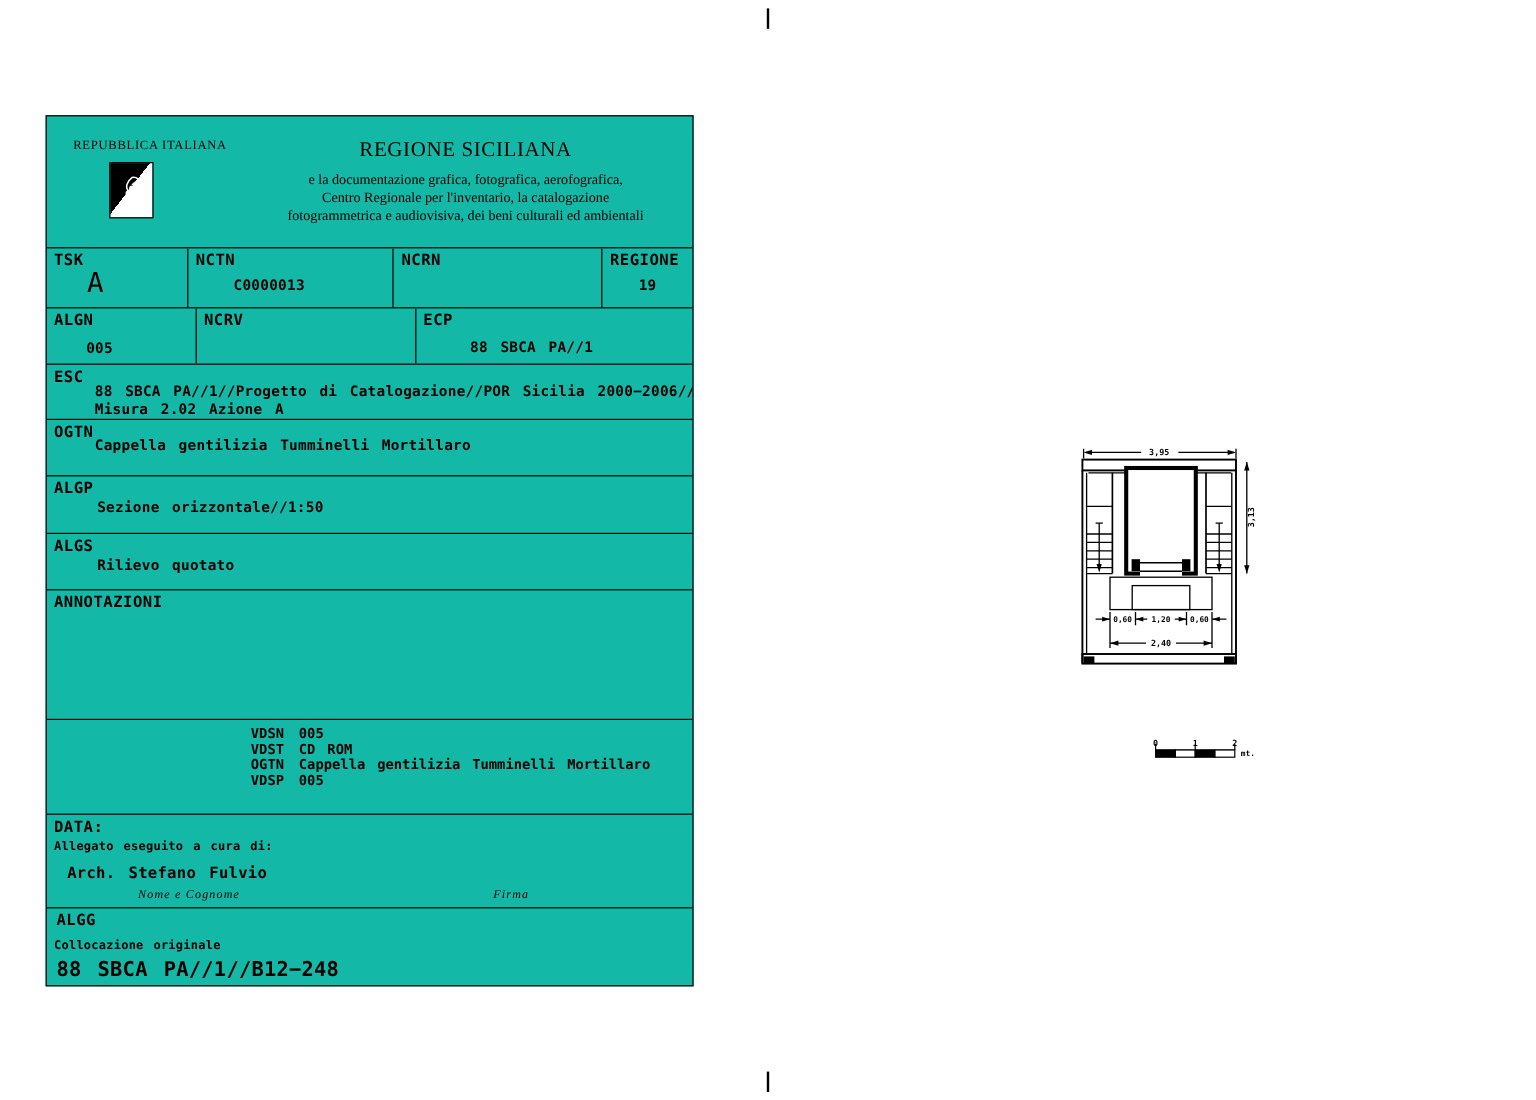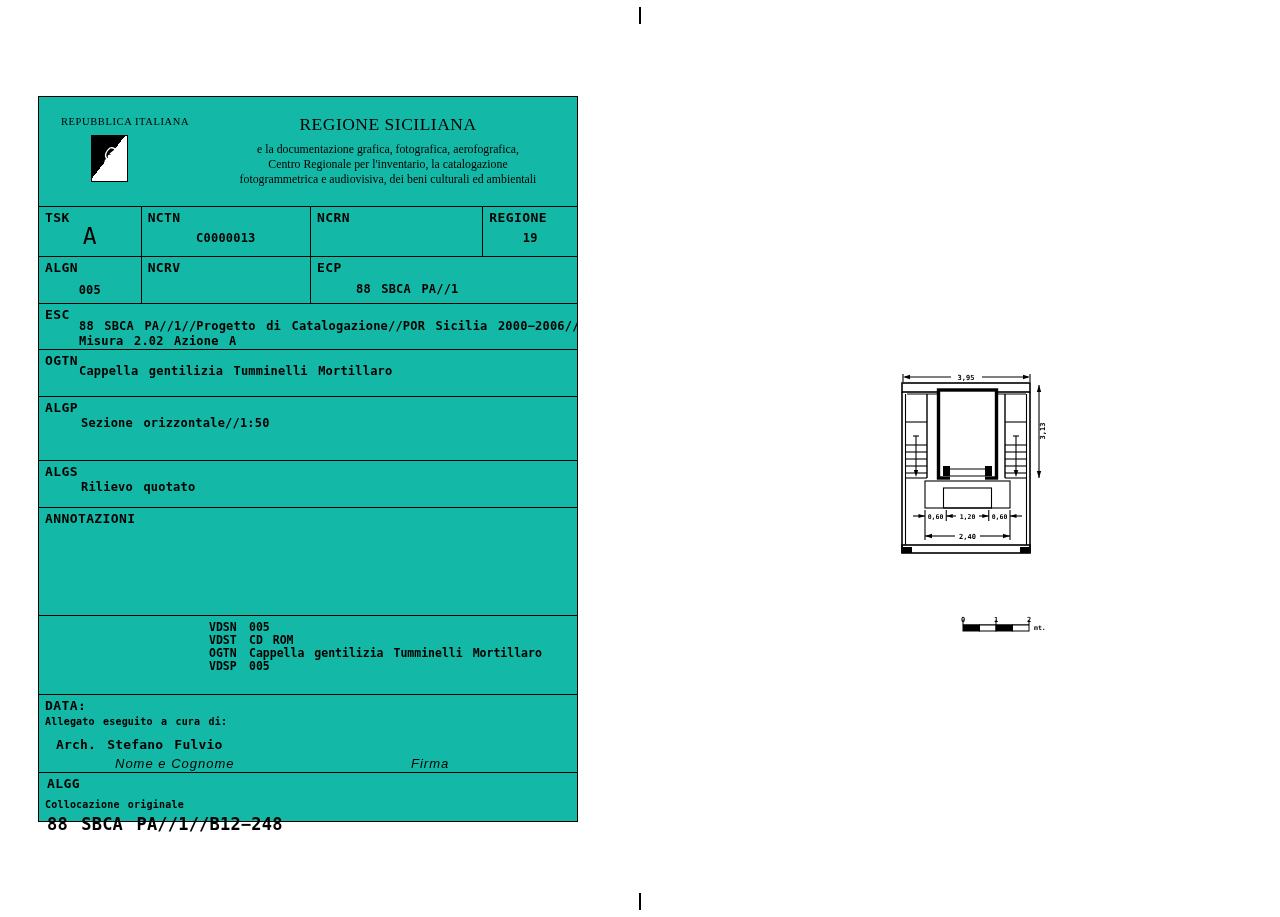--- a/index.html
+++ b/index.html
@@ -26,50 +26,50 @@
   .emblem { position:absolute; left:52px; top:38px; width:37px; height:47px;
             border:1.6px solid #000;
             background:linear-gradient(to bottom right, #000 0 47%, #fff 47%); }
   .emblem svg { position:absolute; left:4px; top:8px; }
   .title-block { position:absolute; left:160px; top:17px; width:378px; text-align:center;
                  font-family:"Liberation Serif", serif; }
   .title { font-size:17.5px; letter-spacing:0.5px; margin-bottom:7px; }
   .subtitle { font-size:11.8px; line-height:15px; }
 
   
-  .row { display:flex; }
+  .row { display:flex;gap:36px; }
   .row1 { height:50px; }
   .row2 { height:47px; }
   .cell { position:relative; height:100%; border-left:1.6px solid #000; }
   .cell.cfirst { border-left:none; }
   .cell .cval { position:absolute; width:100%; text-align:center; top:24px; }
   .big { font-size:23px; font-weight:normal; top:16px !important; }
 
   .esc  { height:46px; }
   .ogtn { height:47px; }
   .algp { height:48px; }
-  .algs { height:47px;margin-top:16px; }
+  .algs { height:47px; }
   .annot{ height:108px; }
   .altri{ height:79px; }
   .datas{ height:78px; }
   .algg { height:64px; }
 
   .esc-lines { position:absolute; left:40px; top:15px; line-height:15px; }
   .ogtn-val  { position:absolute; left:40px; top:14px; }
   .ind-val   { position:absolute; left:42px; top:19px; }
 
   .altri-left  { position:absolute; left:0; top:0; width:162px; height:100%;
                  border-right:1.6px solid #000; }
   .altri-right { position:absolute; left:162px; top:0; right:0; height:100%; }
   .kv { position:absolute; font-size:11.5px; font-weight:bold; white-space:pre; word-spacing:3px; }
   .kv .k { display:inline-block; width:40px; }
 
   .small-bold { font-size:10px; font-weight:bold; letter-spacing:0.2px; word-spacing:2px; }
-  .sig-caption { font-family:Liberation Sans, sans-serif; font-style:italic;
-                 font-size:13px; font-weight:normal; letter-spacing:1px; }
+  .sig-caption { font-family:Liberation Serif, serif; font-style:italic;
+                 font-size:10px; font-weight:normal; letter-spacing:1px; }
 
   .plan, .scalebar { position:absolute; }
   .plan { left:893px; top:366px; }
   .scalebar { left:955px; top:610px; }
   svg text { font-family:"DejaVu Sans Mono", monospace; font-weight:bold; fill:#000; }
 </style>
 </head>
 <body>
 
 <div class="regmark regmark-top"></div>

